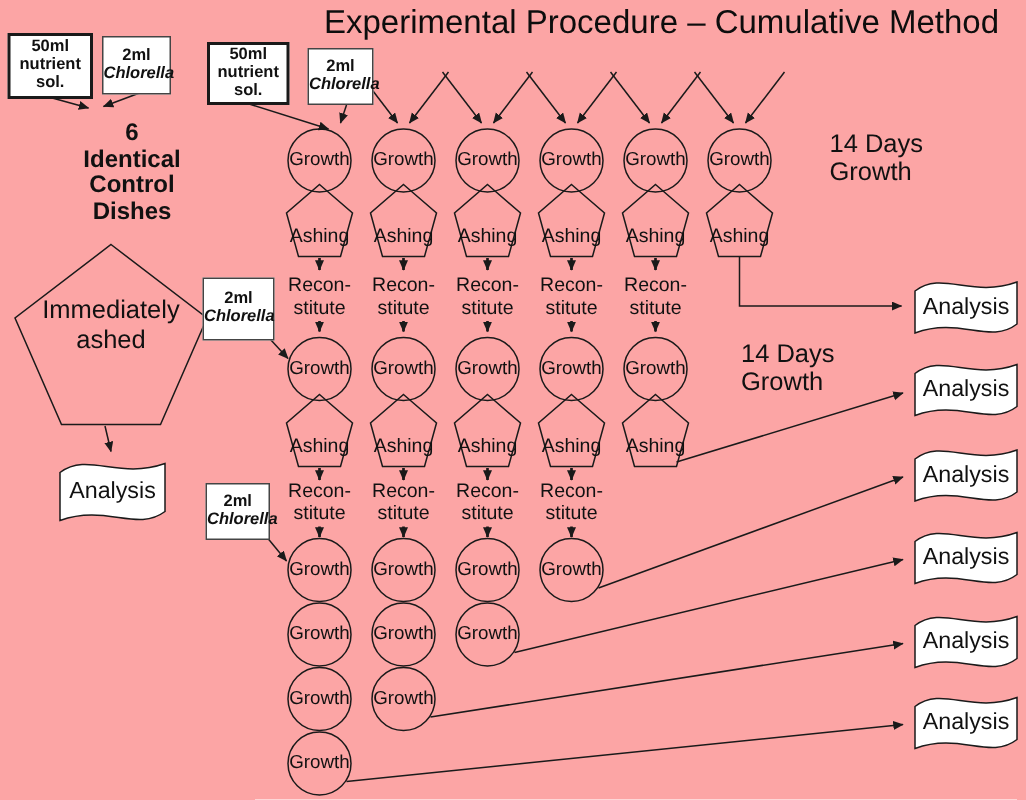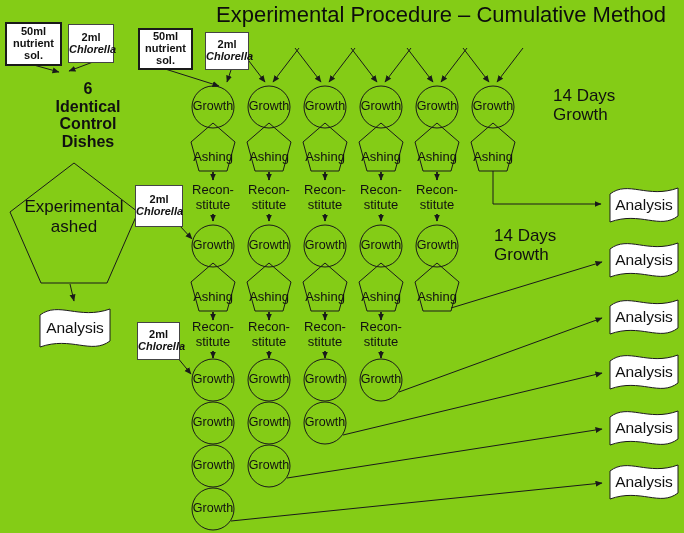--- a/index.html
+++ b/index.html
@@ -1,17 +1,17 @@
 <!DOCTYPE html>
 <html><head>
 <meta charset="utf-8">
 <style>
   html,body{margin:0;padding:0;background:#fff;}
   #stage{
-    position:relative;width:684px;height:533px;background:#84cc16;
+    position:relative;width:684px;height:533px;background:#fca5a5;
     font-family:"Liberation Sans", sans-serif;color:#111;overflow:hidden;
   }
   #diagram-svg{position:absolute;left:0;top:0;}
   .lbl{position:absolute;white-space:pre-line;color:#111;}
   .ctr{text-align:center;}
   .box{
     position:absolute;background:#fff;border:1px solid #444;
     display:flex;flex-direction:column;justify-content:center;
     text-align:center;font-size:11px;font-weight:bold;line-height:1.08;color:#111;
   }
@@ -133,21 +133,21 @@
 sol.</span>
   </div>
   <div class="box" style="left:68px;top:24px;width:44px;height:37px;">
     <span>2ml</span>
     <span class="ital">Chlorella</span>
   </div>
   <div class="lbl ctr" style="left:28px;top:80px;width:120px;font-size:16px;font-weight:600;line-height:17.5px;">6
 Identical
 Control
 Dishes</div>
-  <div class="lbl ctr" style="left:14px;top:197px;width:120px;font-size:17px;line-height:20px;">Experimental
+  <div class="lbl ctr" style="left:14px;top:197px;width:120px;font-size:17px;line-height:20px;">Immediately
 ashed</div>
   <div class="lbl ctr" style="left:40px;top:319px;width:70px;font-size:15.5px;">Analysis</div>
 
   <div class="box thick" style="left:138px;top:28px;width:51px;height:38px;">
     <span style="white-space:pre-line;">50ml
 nutrient
 sol.</span>
   </div>
   <div class="box" style="left:205px;top:32px;width:42px;height:36px;">
     <span>2ml</span>

